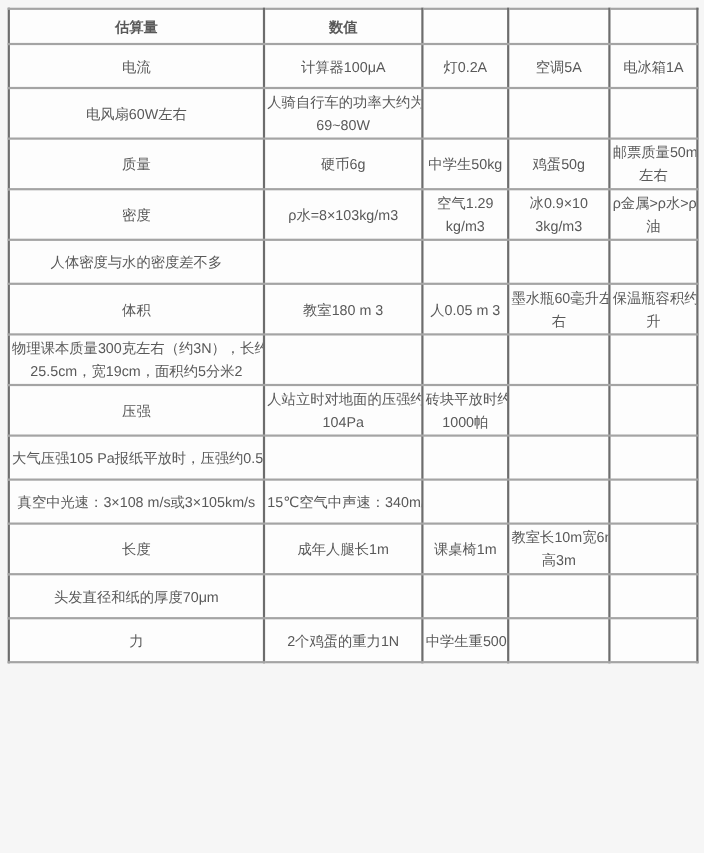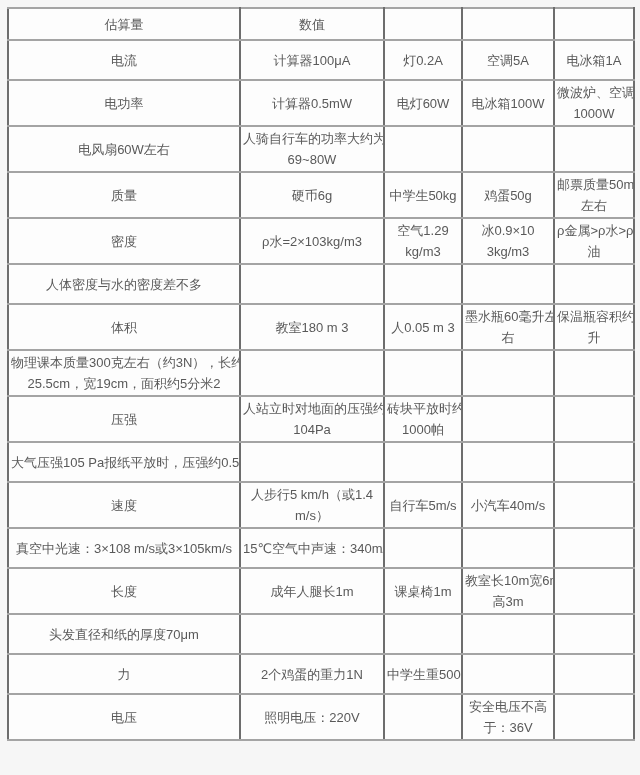--- a/index.html
+++ b/index.html
@@ -45,21 +45,21 @@
     color: var(--text);
     font-size: 13px;
     line-height: 21px;
     text-align: center;
     vertical-align: middle;
     white-space: pre;
     overflow: hidden;
     padding: 0 2px;
   }
   .est-table th {
-    font-weight: normal;
+    font-weight: bold;
     height: 32px;
   }
   .est-table tr.single td { height: 40px; }
   .est-table tr.tall td { height: 46px; }
 </style>
 </head>
 <body>
 
 <div class="page">
   <table class="est-table">
@@ -81,46 +81,38 @@
     </thead>
     <tbody>
         <tr class="single">
           <td>电流</td>
           <td>计算器100μA</td>
           <td>灯0.2A</td>
           <td>空调5A</td>
           <td>电冰箱1A</td>
         </tr>
         <tr class="tall">
-          <td>电功率</td>
-          <td>计算器0.5mW</td>
-          <td>电灯60W</td>
-          <td>电冰箱100W</td>
-          <td>微波炉、空调
-1000W</td>
-        </tr>
-        <tr class="tall">
           <td>电风扇60W左右</td>
           <td>人骑自行车的功率大约为
 69~80W</td>
           <td></td>
           <td></td>
           <td></td>
         </tr>
         <tr class="tall">
           <td>质量</td>
           <td>硬币6g</td>
           <td>中学生50kg</td>
           <td>鸡蛋50g</td>
           <td>邮票质量50mg
 左右</td>
         </tr>
         <tr class="tall">
           <td>密度</td>
-          <td>ρ水=2×103kg/m3</td>
+          <td>ρ水=8×103kg/m3</td>
           <td>空气1.29
 kg/m3</td>
           <td>冰0.9×10
 3kg/m3</td>
           <td>ρ金属&gt;ρ水&gt;ρ
 油</td>
         </tr>
         <tr class="single">
           <td>人体密度与水的密度差不多</td>
           <td></td>
@@ -154,28 +146,20 @@
           <td></td>
           <td></td>
         </tr>
         <tr class="single">
           <td>大气压强105 Pa报纸平放时，压强约0.5帕</td>
           <td></td>
           <td></td>
           <td></td>
           <td></td>
         </tr>
-        <tr class="tall">
-          <td>速度</td>
-          <td>人步行5 km/h（或1.4
-m/s）</td>
-          <td>自行车5m/s</td>
-          <td>小汽车40m/s</td>
-          <td></td>
-        </tr>
         <tr class="single">
           <td>真空中光速：3×108 m/s或3×105km/s</td>
           <td>15℃空气中声速：340m/s</td>
           <td></td>
           <td></td>
           <td></td>
         </tr>
         <tr class="tall">
           <td>长度</td>
           <td>成年人腿长1m</td>
@@ -191,23 +175,15 @@
           <td></td>
           <td></td>
         </tr>
         <tr class="single">
           <td>力</td>
           <td>2个鸡蛋的重力1N</td>
           <td>中学生重500N</td>
           <td></td>
           <td></td>
         </tr>
-        <tr class="tall">
-          <td>电压</td>
-          <td>照明电压：220V</td>
-          <td></td>
-          <td>安全电压不高
-于：36V</td>
-          <td></td>
-        </tr>
       </tbody>
   </table>
 </div>
 
 </body></html>

